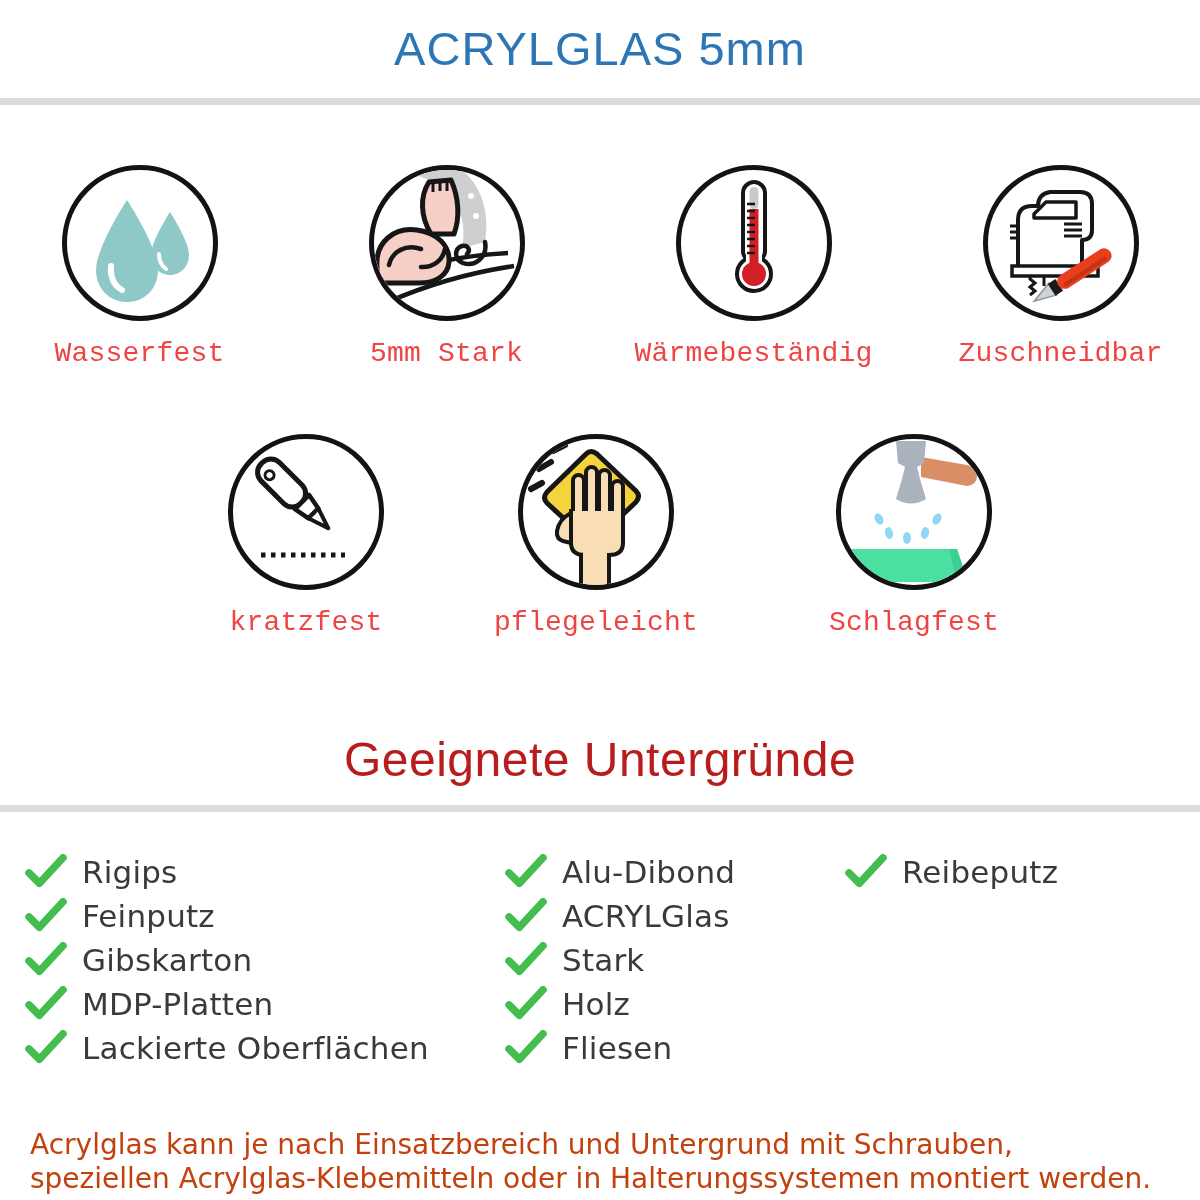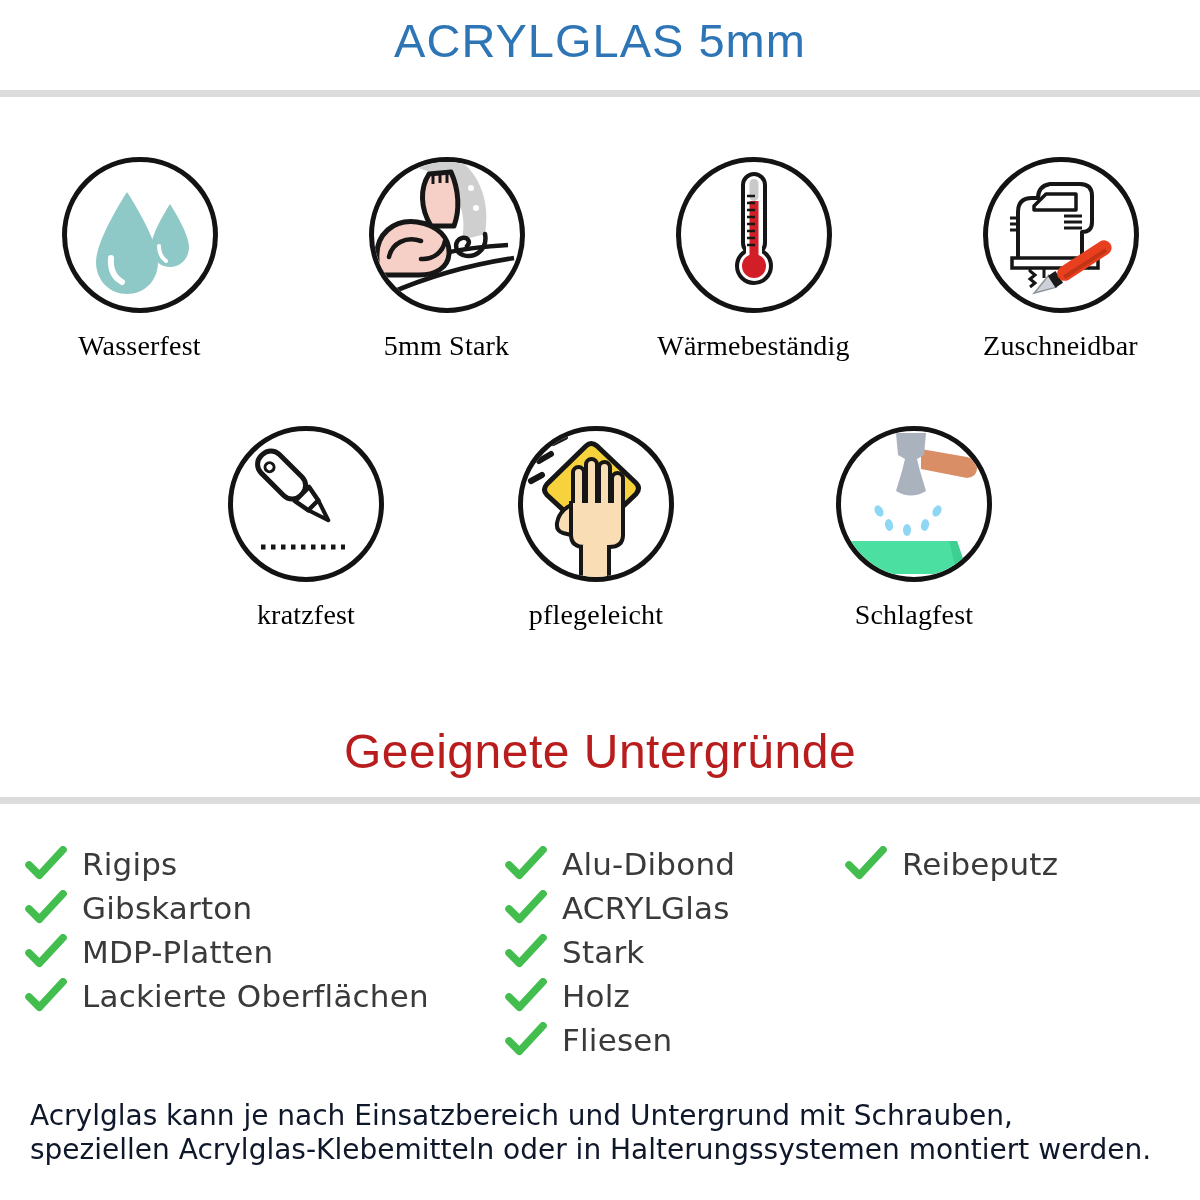--- a/index.html
+++ b/index.html
@@ -1,21 +1,21 @@
 <!DOCTYPE html>
 <html><head>
 <meta charset="utf-8">
 <style>
   html,body{margin:0;padding:0;}
   body{
     width:1200px;height:1200px;background:#ffffff;overflow:hidden;
     font-family:"Liberation Sans",sans-serif;
   }
   .page-title{
-    padding-top:12px;text-align:center;
+    padding-top:20px;text-align:center;
     font-size:47px;line-height:58px;color:#2e75b6;letter-spacing:1px;
   }
   .divider{height:7px;background:#dcdcdc;}
   .divider.top{margin-top:20px;}
   .divider.mid{margin-top:16px;}
 
   .feature-row1{
     display:flex;justify-content:space-between;
     padding:0 22px;margin-top:60px;
   }
@@ -27,22 +27,22 @@
   .feature-row2 .feature + .feature{margin-left:55px;}
   .feature-row2 .feature:nth-child(3){margin-left:83px;justify-content:center;}
   .icon-circle{
     width:156px;height:156px;box-sizing:border-box;
     border:5px solid #131313;border-radius:50%;
     overflow:hidden;background:#fff;
     display:flex;align-items:center;justify-content:center;
   }
   .icon-circle svg{width:146px;height:146px;display:block;}
   .feature-label{
-    margin-top:16px;font-size:28px;line-height:33px;color:#000000;
-    font-family:Liberation Serif, serif;letter-spacing:0.2px;
+    margin-top:16px;font-size:28px;line-height:33px;color:#ef4444;
+    font-family:Liberation Mono, monospace;letter-spacing:0.2px;
     white-space:nowrap;
   }
 
   .surfaces-heading{
     margin-top:92px;text-align:center;
     font-size:48px;line-height:58px;color:#b91c1c;letter-spacing:0.5px;
   }
   .surfaces{
     display:flex;padding-left:25px;margin-top:42px;
   }
@@ -51,23 +51,23 @@
   .surf-col.c2{width:340px;}
   .surf-col.c3{width:330px;}
   .surf-item{display:flex;align-items:flex-start;height:33px;margin-bottom:11px;}
   .check{width:42px;height:34px;margin-right:15px;flex:0 0 auto;}
   .surf-label{
     font-size:31px;color:#3a3a3a;letter-spacing:0.2px;white-space:nowrap;
     font-family:"DejaVu Sans","Liberation Sans",sans-serif;
   }
 
   .footer-note{
-    margin:33px 30px 0;
+    margin:54px 30px 0;
     font-family:"DejaVu Sans","Liberation Sans",sans-serif;
-    font-size:28px;line-height:34px;color:#0f172a;
+    font-size:28px;line-height:34px;color:#c2410c;
   }
 </style>
 </head>
 <body>
 
 <div class="page-title">ACRYLGLAS 5mm</div>
 <div class="divider top"></div>
 
 <div class="feature-row1">
 
@@ -201,20 +201,26 @@
     <li class="surf-item">
       <svg class="check" viewBox="0 0 44 36">
           <path d="M4,20 L15,31 L40,4" fill="none" stroke="#42bd4e" stroke-width="8" stroke-linecap="round" stroke-linejoin="round"></path>
         </svg>
       <span class="surf-label">Rigips</span>
     </li>
     <li class="surf-item">
       <svg class="check" viewBox="0 0 44 36">
           <path d="M4,20 L15,31 L40,4" fill="none" stroke="#42bd4e" stroke-width="8" stroke-linecap="round" stroke-linejoin="round"></path>
         </svg>
+      <span class="surf-label">Feinputz</span>
+    </li>
+    <li class="surf-item">
+      <svg class="check" viewBox="0 0 44 36">
+          <path d="M4,20 L15,31 L40,4" fill="none" stroke="#42bd4e" stroke-width="8" stroke-linecap="round" stroke-linejoin="round"></path>
+        </svg>
       <span class="surf-label">Gibskarton</span>
     </li>
     <li class="surf-item">
       <svg class="check" viewBox="0 0 44 36">
           <path d="M4,20 L15,31 L40,4" fill="none" stroke="#42bd4e" stroke-width="8" stroke-linecap="round" stroke-linejoin="round"></path>
         </svg>
       <span class="surf-label">MDP-Platten</span>
     </li>
     <li class="surf-item">
       <svg class="check" viewBox="0 0 44 36">

